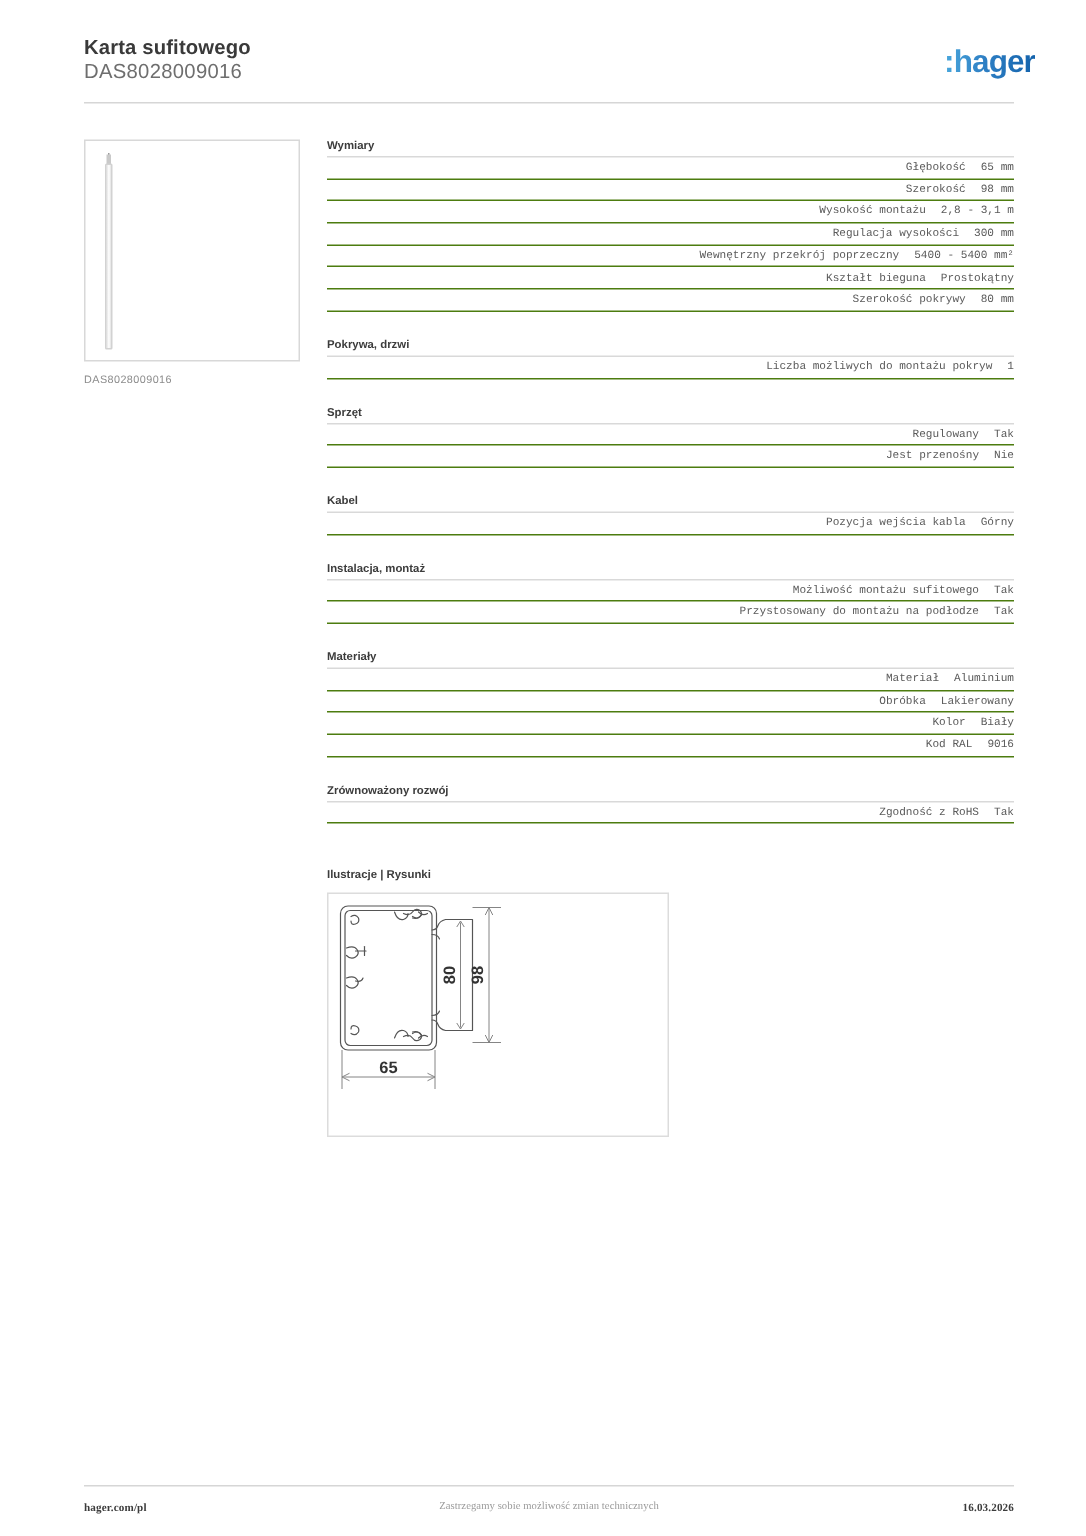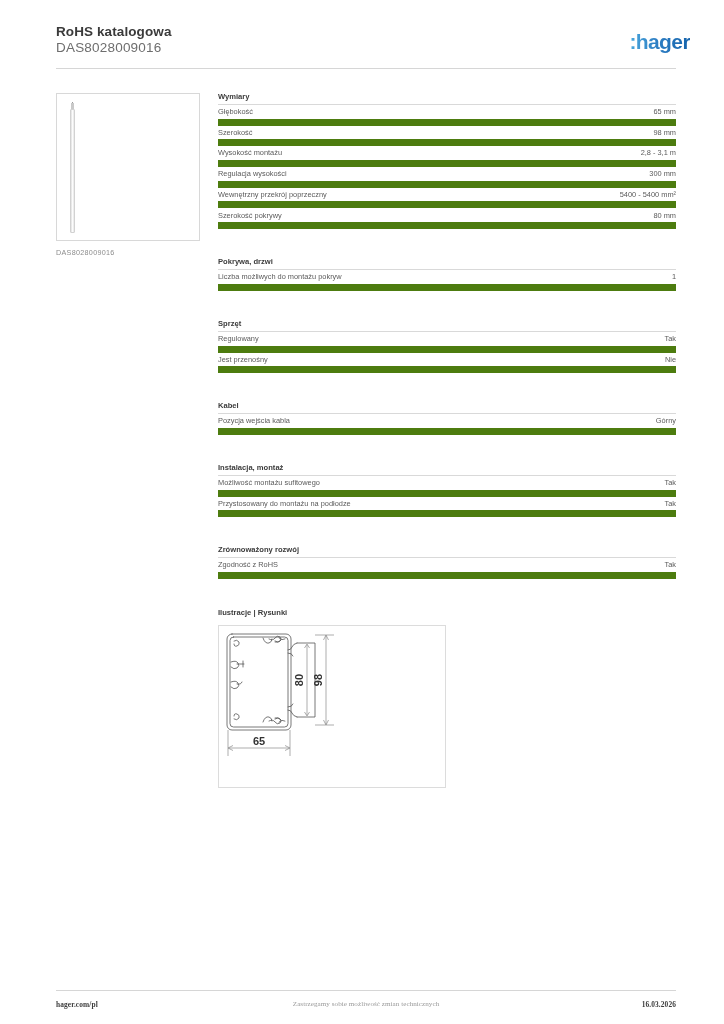--- a/index.html
+++ b/index.html
@@ -144,39 +144,40 @@
     line-height: 11px;
     margin-bottom: 23px;
   }
   .section-title {
     font-size: 7.8px;
     font-weight: bold;
     color: #3c3c3c;
     margin-bottom: 13px;
   }
   .group {
-    margin-bottom: 28px;
+    margin-bottom: 17px;
   }
   .group-title {
     font-size: 7.6px;
     font-weight: bold;
     color: #3c3c3c;
     padding-bottom: 3px;
     border-bottom: 1px solid #d9d9d9;
     margin-bottom: 0;
   }
   .spec-row {
     display: flex;
-    justify-content: space-between;
+    justify-content: flex-end;
     align-items: baseline;
     font-size: 7.4px;
     color: #5a5a5a;
-    border-bottom: 7px solid #4d7c0f;
+    border-bottom: 1px solid #4d7c0f;
     padding: 3.1px 0 2.6px 0;
     line-height: 8px;
+    font-family: Liberation Mono, monospace;
   }
   .spec-label {
     text-align: left;
     white-space: nowrap;
   }
   .spec-value {
     text-align: right;
     white-space: nowrap;
     padding-left: 10px;
   }
@@ -247,21 +248,21 @@
     letter-spacing: 0.1px;
   }
 </style>
 </head>
 <body>
 
 <div class="page">
 
   <div class="header">
     <div class="header-title-block">
-      <div class="doc-title">RoHS katalogowa</div>
+      <div class="doc-title">Karta sufitowego</div>
       <div class="doc-ref">DAS8028009016</div>
     </div>
     <div class="brand-logo">:hager</div>
   </div>
   <div class="header-rule"></div>
 
   <div class="product-panel">
     <div class="product-frame">
       <div class="column-graphic">
         <div class="col-tip"></div>
@@ -293,20 +294,24 @@
           </div>
           <div class="spec-row">
             <span class="spec-label">Regulacja wysokości</span>
             <span class="spec-value">300 mm</span>
           </div>
           <div class="spec-row">
             <span class="spec-label">Wewnętrzny przekrój poprzeczny</span>
             <span class="spec-value">5400 - 5400 mm²</span>
           </div>
           <div class="spec-row">
+            <span class="spec-label">Kształt bieguna</span>
+            <span class="spec-value">Prostokątny</span>
+          </div>
+          <div class="spec-row">
             <span class="spec-label">Szerokość pokrywy</span>
             <span class="spec-value">80 mm</span>
           </div>
         </div>
         <div class="group">
           <div class="group-title">Pokrywa, drzwi</div>
           <div class="spec-row">
             <span class="spec-label">Liczba możliwych do montażu pokryw</span>
             <span class="spec-value">1</span>
           </div>
@@ -331,20 +336,39 @@
         </div>
         <div class="group">
           <div class="group-title">Instalacja, montaż</div>
           <div class="spec-row">
             <span class="spec-label">Możliwość montażu sufitowego</span>
             <span class="spec-value">Tak</span>
           </div>
           <div class="spec-row">
             <span class="spec-label">Przystosowany do montażu na podłodze</span>
             <span class="spec-value">Tak</span>
+          </div>
+        </div>
+        <div class="group">
+          <div class="group-title">Materiały</div>
+          <div class="spec-row">
+            <span class="spec-label">Materiał</span>
+            <span class="spec-value">Aluminium</span>
+          </div>
+          <div class="spec-row">
+            <span class="spec-label">Obróbka</span>
+            <span class="spec-value">Lakierowany</span>
+          </div>
+          <div class="spec-row">
+            <span class="spec-label">Kolor</span>
+            <span class="spec-value">Biały</span>
+          </div>
+          <div class="spec-row">
+            <span class="spec-label">Kod RAL</span>
+            <span class="spec-value">9016</span>
           </div>
         </div>
         <div class="group">
           <div class="group-title">Zrównoważony rozwój</div>
           <div class="spec-row">
             <span class="spec-label">Zgodność z RoHS</span>
             <span class="spec-value">Tak</span>
           </div>
         </div>
       </div>

